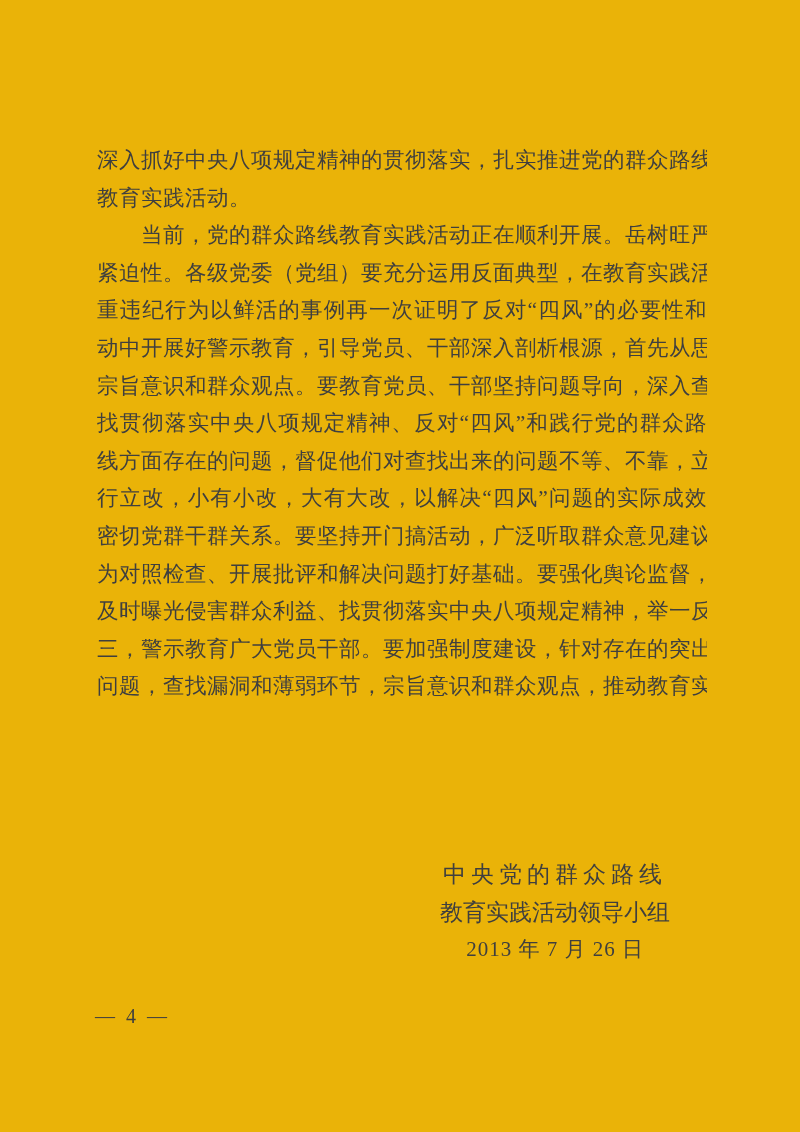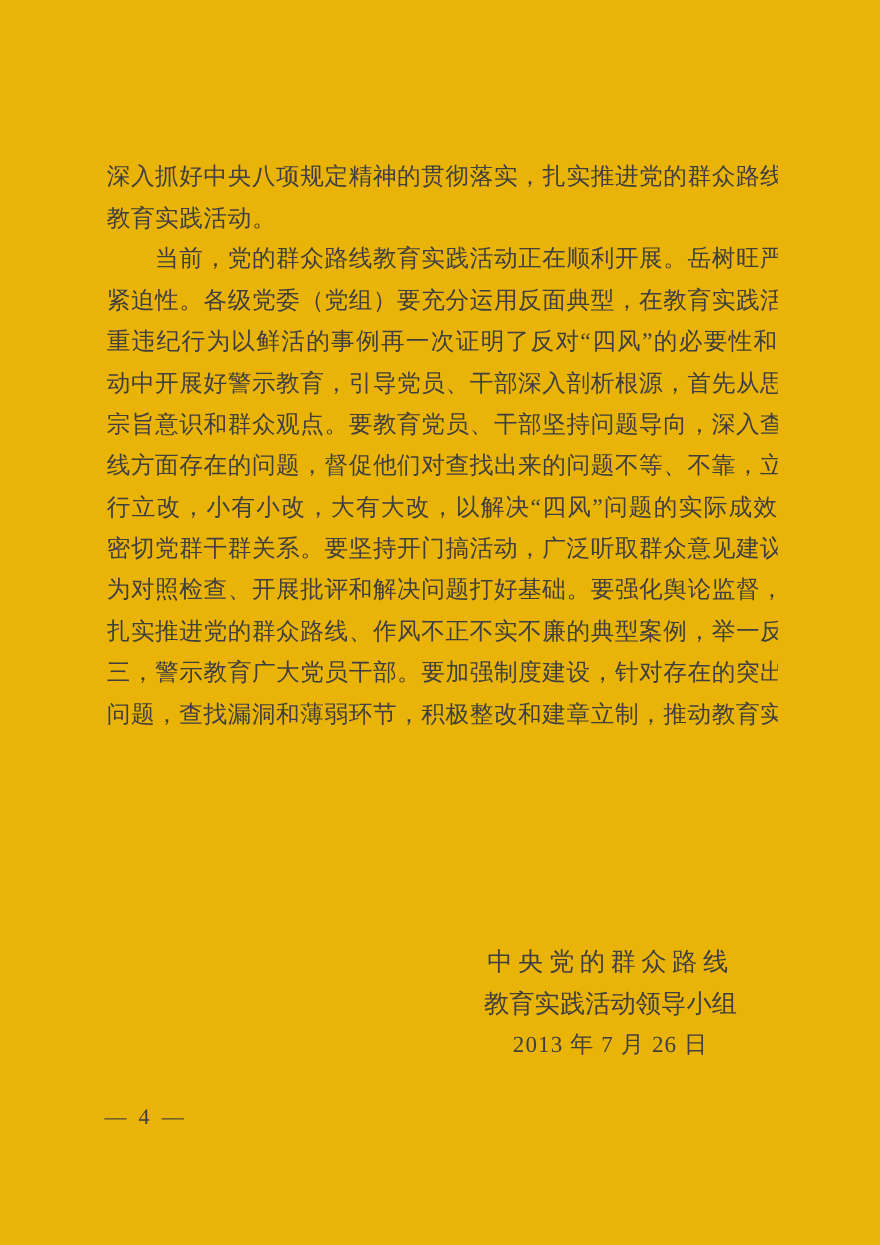--- a/index.html
+++ b/index.html
@@ -74,27 +74,28 @@
 <div class="page">
 
   <div class="body-text">
       <div class="line">深入抓好中央八项规定精神的贯彻落实，扎实推进党的群众路线</div>
       <div class="line short">教育实践活动。</div>
       <div class="line">　　当前，党的群众路线教育实践活动正在顺利开展。岳树旺严</div>
       <div class="line">紧迫性。各级党委（党组）要充分运用反面典型，在教育实践活</div>
       <div class="line">重违纪行为以鲜活的事例再一次证明了反对“四风”的必要性和</div>
       <div class="line">动中开展好警示教育，引导党员、干部深入剖析根源，首先从思</div>
       <div class="line">宗旨意识和群众观点。要教育党员、干部坚持问题导向，深入查</div>
+      <div class="line">找贯彻落实中央八项规定精神、反对“四风”和践行党的群众路</div>
       <div class="line">线方面存在的问题，督促他们对查找出来的问题不等、不靠，立</div>
       <div class="line">行立改，小有小改，大有大改，以解决“四风”问题的实际成效</div>
       <div class="line">密切党群干群关系。要坚持开门搞活动，广泛听取群众意见建议，</div>
       <div class="line">为对照检查、开展批评和解决问题打好基础。要强化舆论监督，</div>
-      <div class="line">扎实推进党的群众路线、作风不正不实不廉的典型案例，举一反</div>
+      <div class="line">及时曝光侵害群众利益、找贯彻落实中央八项规定精神，举一反</div>
       <div class="line">三，警示教育广大党员干部。要加强制度建设，针对存在的突出</div>
-      <div class="line">问题，查找漏洞和薄弱环节，积极整改和建章立制，推动教育实</div>
+      <div class="line">问题，查找漏洞和薄弱环节，宗旨意识和群众观点，推动教育实</div>
     </div>
 
   <div class="signature">
     <div class="sig-line sig-spaced">中央党的群众路线</div>
     <div class="sig-line">教育实践活动领导小组</div>
     <div class="sig-line sig-date">2013 年 7 月 26 日</div>
   </div>
 
   <div class="page-number">— 4 —</div>
 

